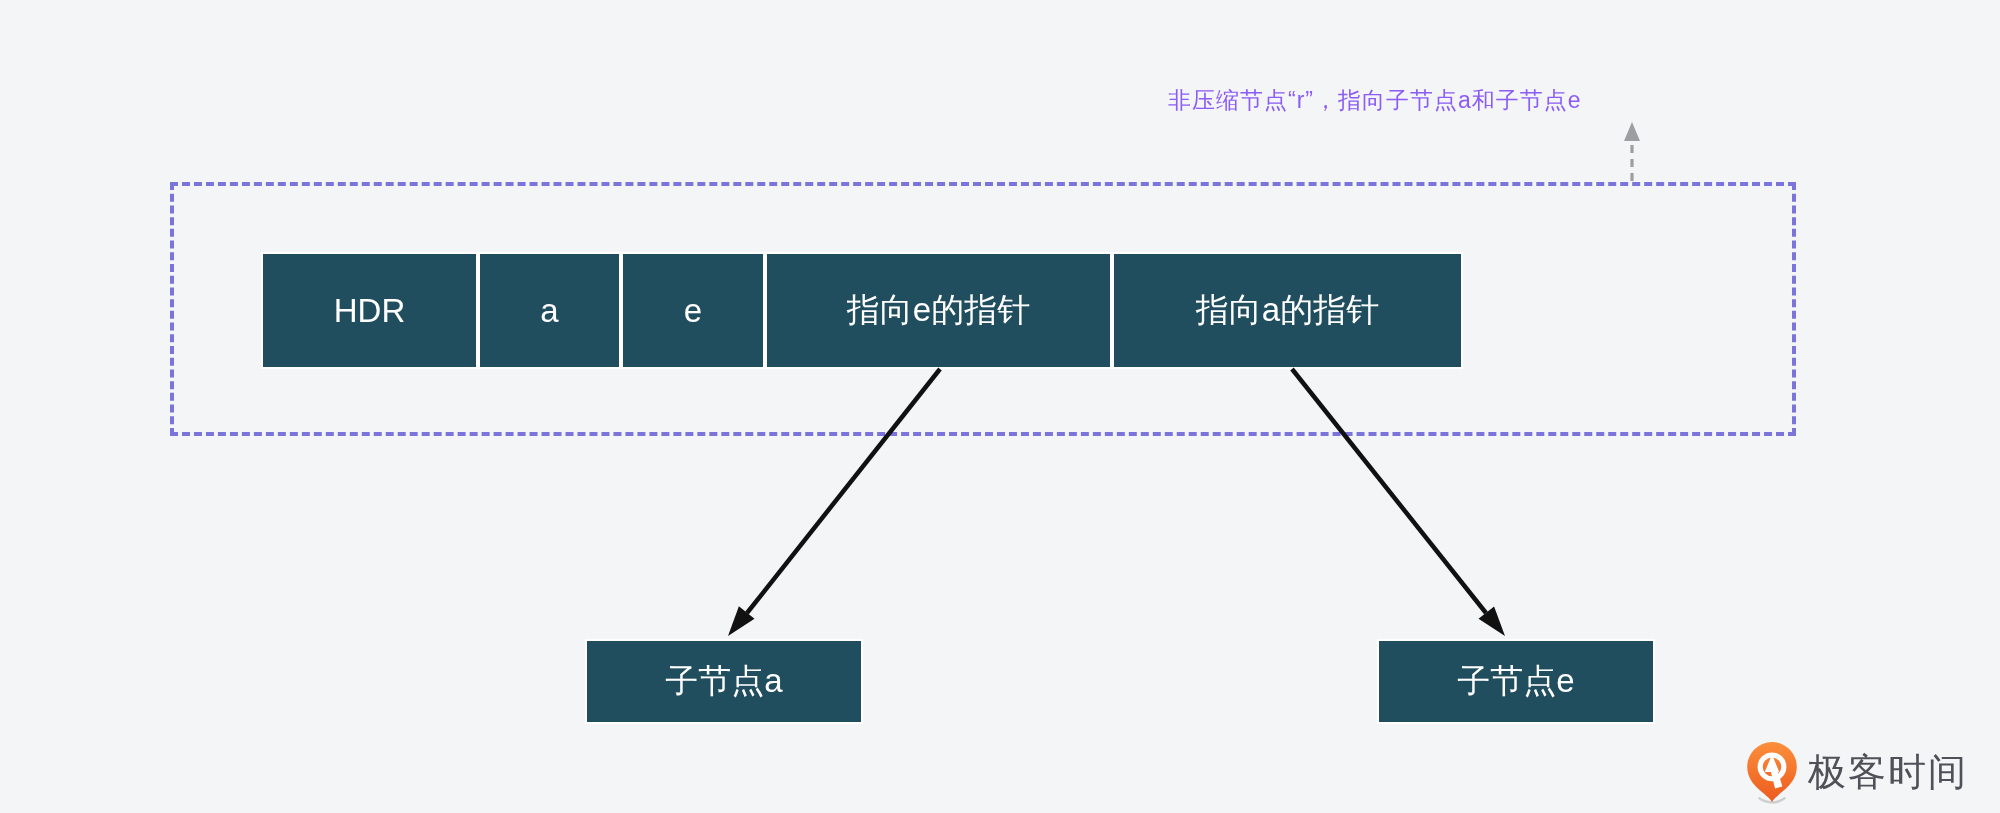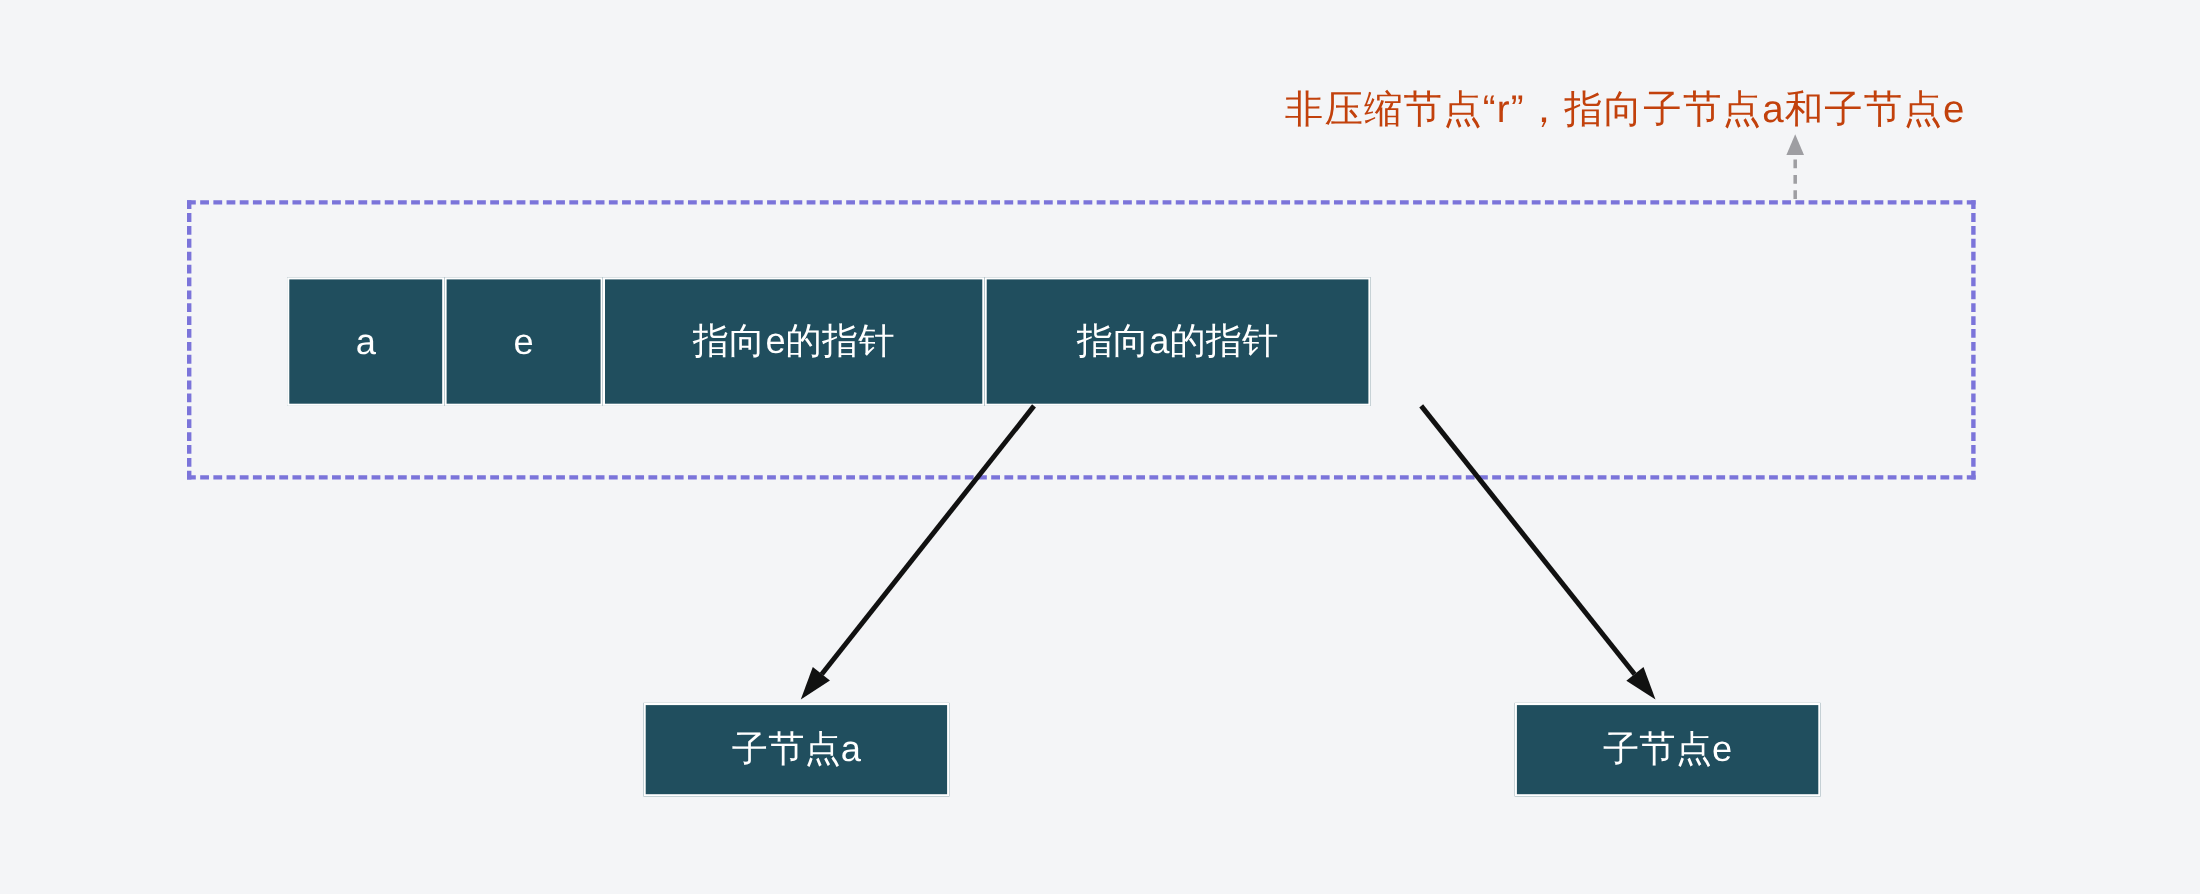--- a/index.html
+++ b/index.html
@@ -9,23 +9,23 @@
   }
   #canvas{
     position:relative;
     width:2000px;height:813px;
     background:#f4f5f7;
     overflow:hidden;
   }
   .annotation{
     position:absolute;
     left:1168px;top:80px;
-    font-size:35px;
+    font-size:23px;
     line-height:40px;
-    color:#c2410c;
+    color:#8b5cf6;
     white-space:nowrap;
     letter-spacing:1px;
   }
   .dashed-box{
     position:absolute;
     left:170px;top:182px;
     width:1626px;height:254px;
     border:4px dashed #7b74da;
     box-sizing:border-box;
   }
@@ -88,34 +88,51 @@
   <div class="annotation">非压缩节点“r”，指向子节点a和子节点e</div>
 
   <svg class="overlay">
     <line x1="1632" y1="181" x2="1632" y2="140" stroke="#9e9ea2" stroke-width="3.2" stroke-dasharray="8 6"></line>
     <polygon points="1632,122 1624,141 1640,141" fill="#9e9ea2"></polygon>
   </svg>
 
   <div class="dashed-box"></div>
 
   <div class="cell-row">
+    <div class="cell" style="width:217px">HDR</div>
     <div class="cell" style="width:143px">a</div>
     <div class="cell" style="width:144px">e</div>
     <div class="cell" style="width:347px">指向e的指针</div>
     <div class="cell" style="width:351px">指向a的指针</div>
   </div>
 
   <svg class="overlay">
     <g>
       <line x1="940" y1="369" x2="747" y2="613" stroke="#111111" stroke-width="4.5"></line>
       <polygon points="728,636 754.5,618.7 738.9,606.3" fill="#111111"></polygon>
     </g>
     <g>
       <line x1="1292" y1="369" x2="1486" y2="613" stroke="#111111" stroke-width="4.5"></line>
       <polygon points="1505,636 1478.5,618.8 1494.1,606.4" fill="#111111"></polygon>
     </g>
   </svg>
 
   <div class="child-box" id="child-a">子节点a</div>
   <div class="child-box" id="child-e">子节点e</div>
 
+  <div class="logo">
+    <svg width="58" height="64" viewBox="0 0 56 62">
+      <defs>
+        <linearGradient id="gt-orange" x1="0" y1="0" x2="0" y2="1">
+          <stop offset="0" stop-color="#fb8f3b"></stop>
+          <stop offset="1" stop-color="#ee5a1e"></stop>
+        </linearGradient>
+      </defs>
+      <path d="M15 56 Q28 65 41 56" stroke="#cfcfcf" stroke-width="2.5" fill="none"></path>
+      <path d="M28 60 C24 52 4 45 4 26 A24 24 0 1 1 52 26 C52 45 32 52 28 60 Z" fill="url(#gt-orange)"></path>
+      <circle cx="28" cy="26" r="11.5" fill="none" stroke="#ffffff" stroke-width="5"></circle>
+      <polygon points="28,14 21,31 35,31" fill="#ffffff"></polygon>
+      <path d="M27 31 L33 28 L38 45 L31 47 Z" fill="#ffffff"></path>
+    </svg>
+    <div class="logo-text">极客时间</div>
+  </div>
 
 </div>
 
 </body></html>

